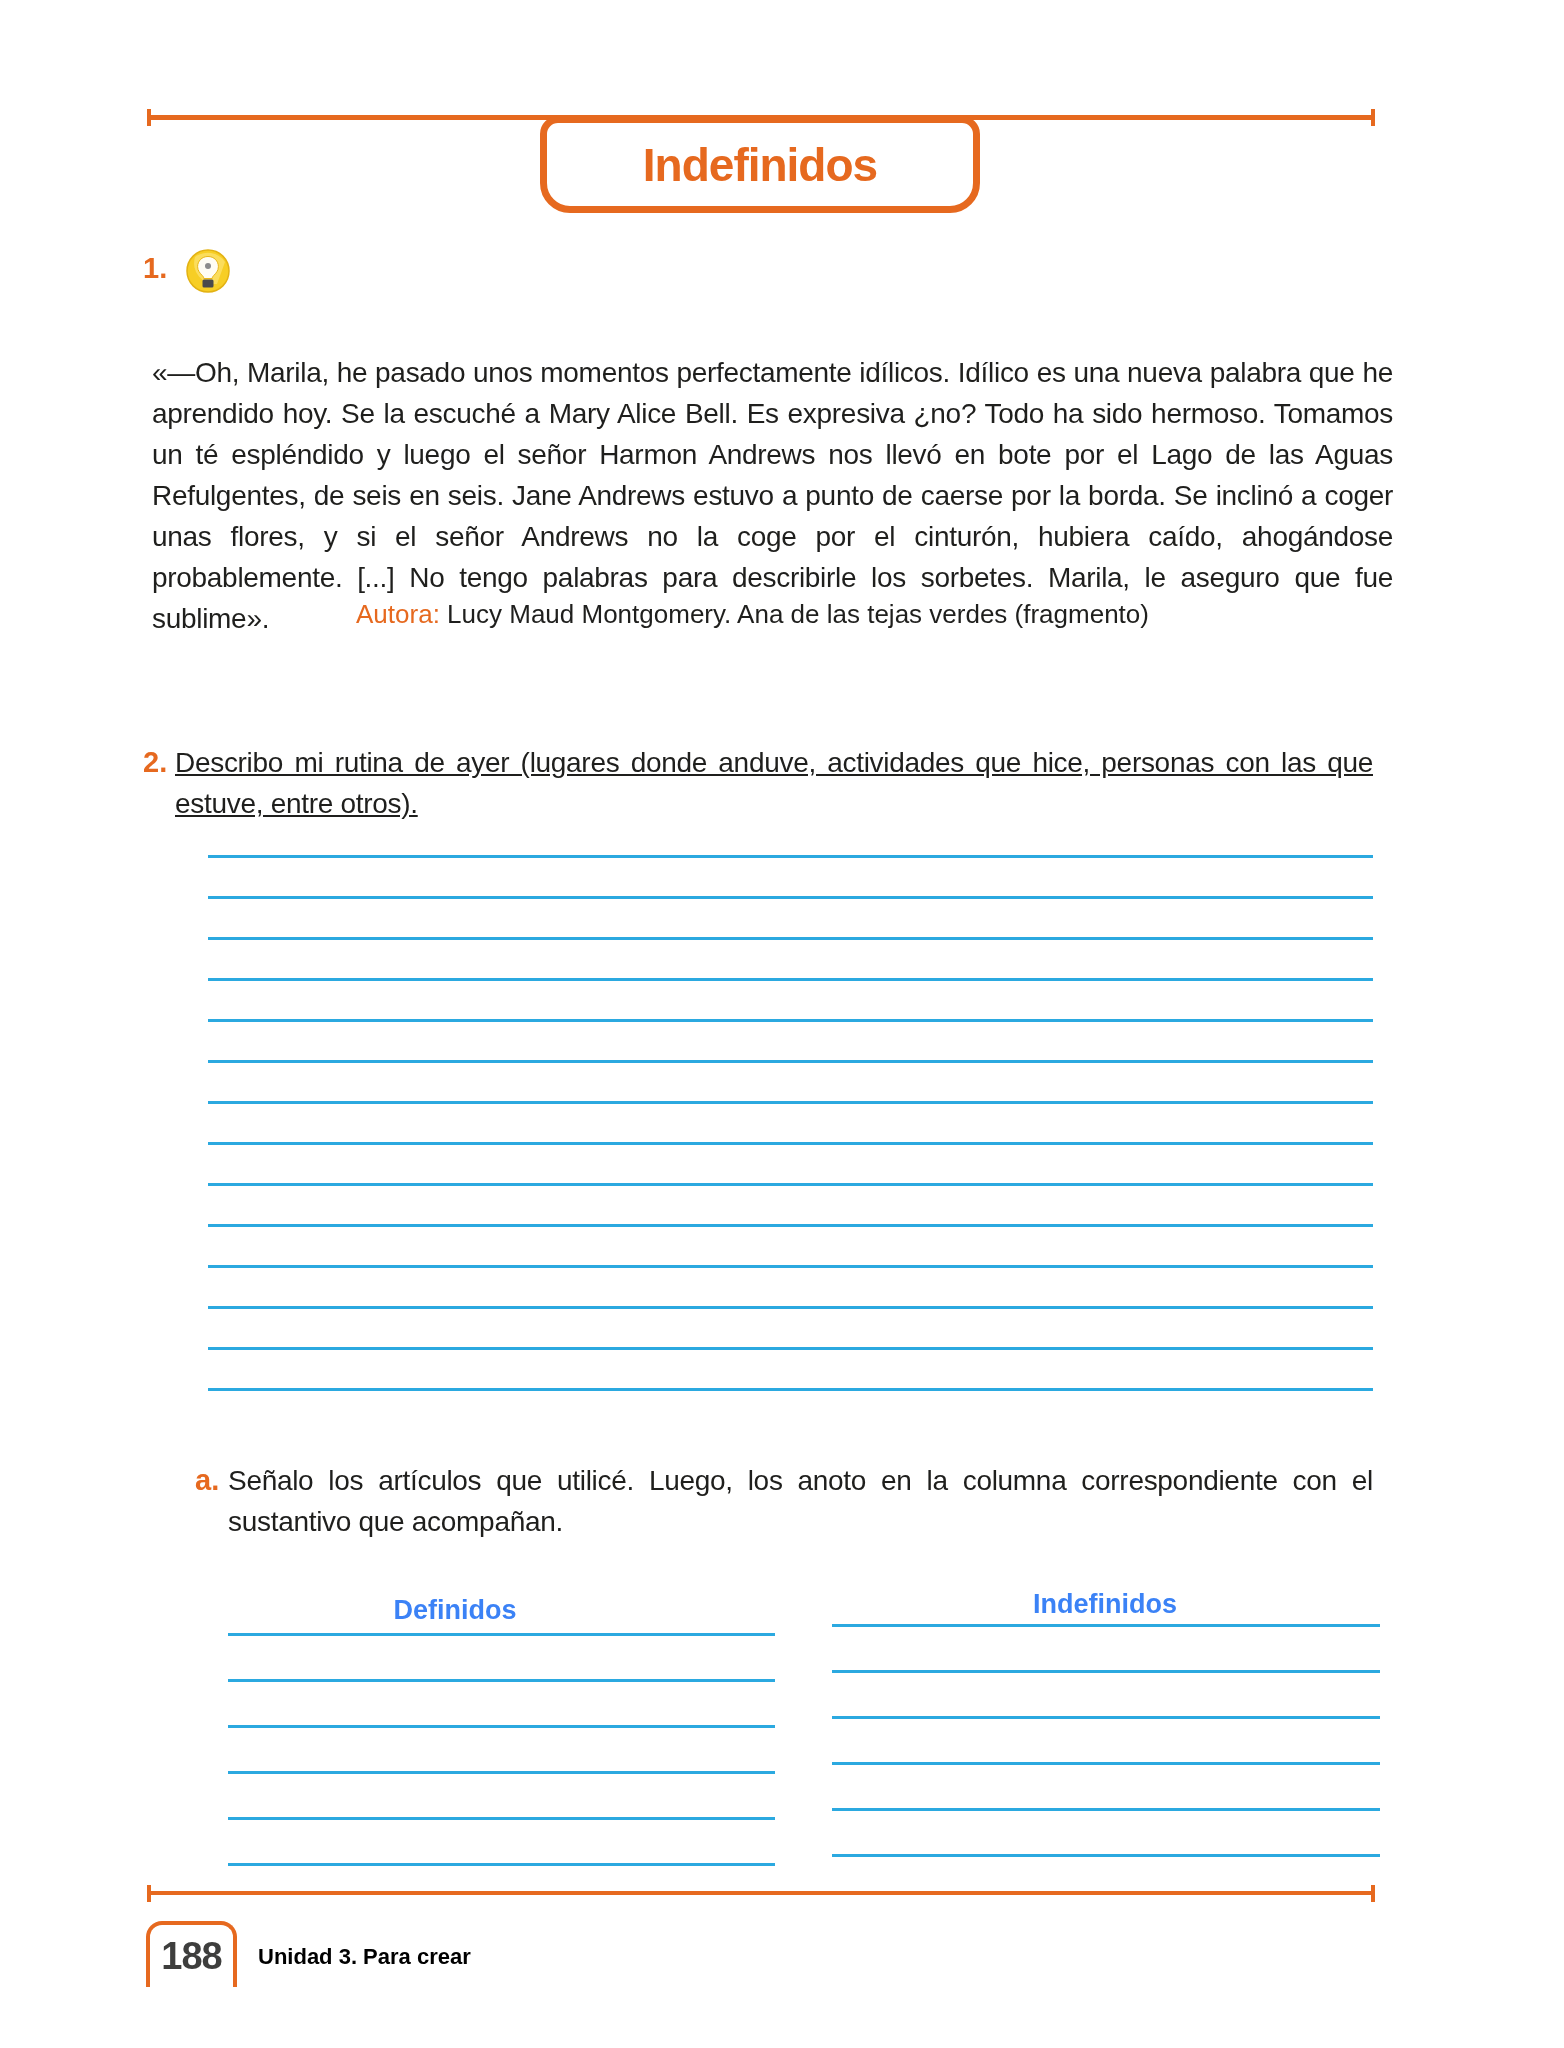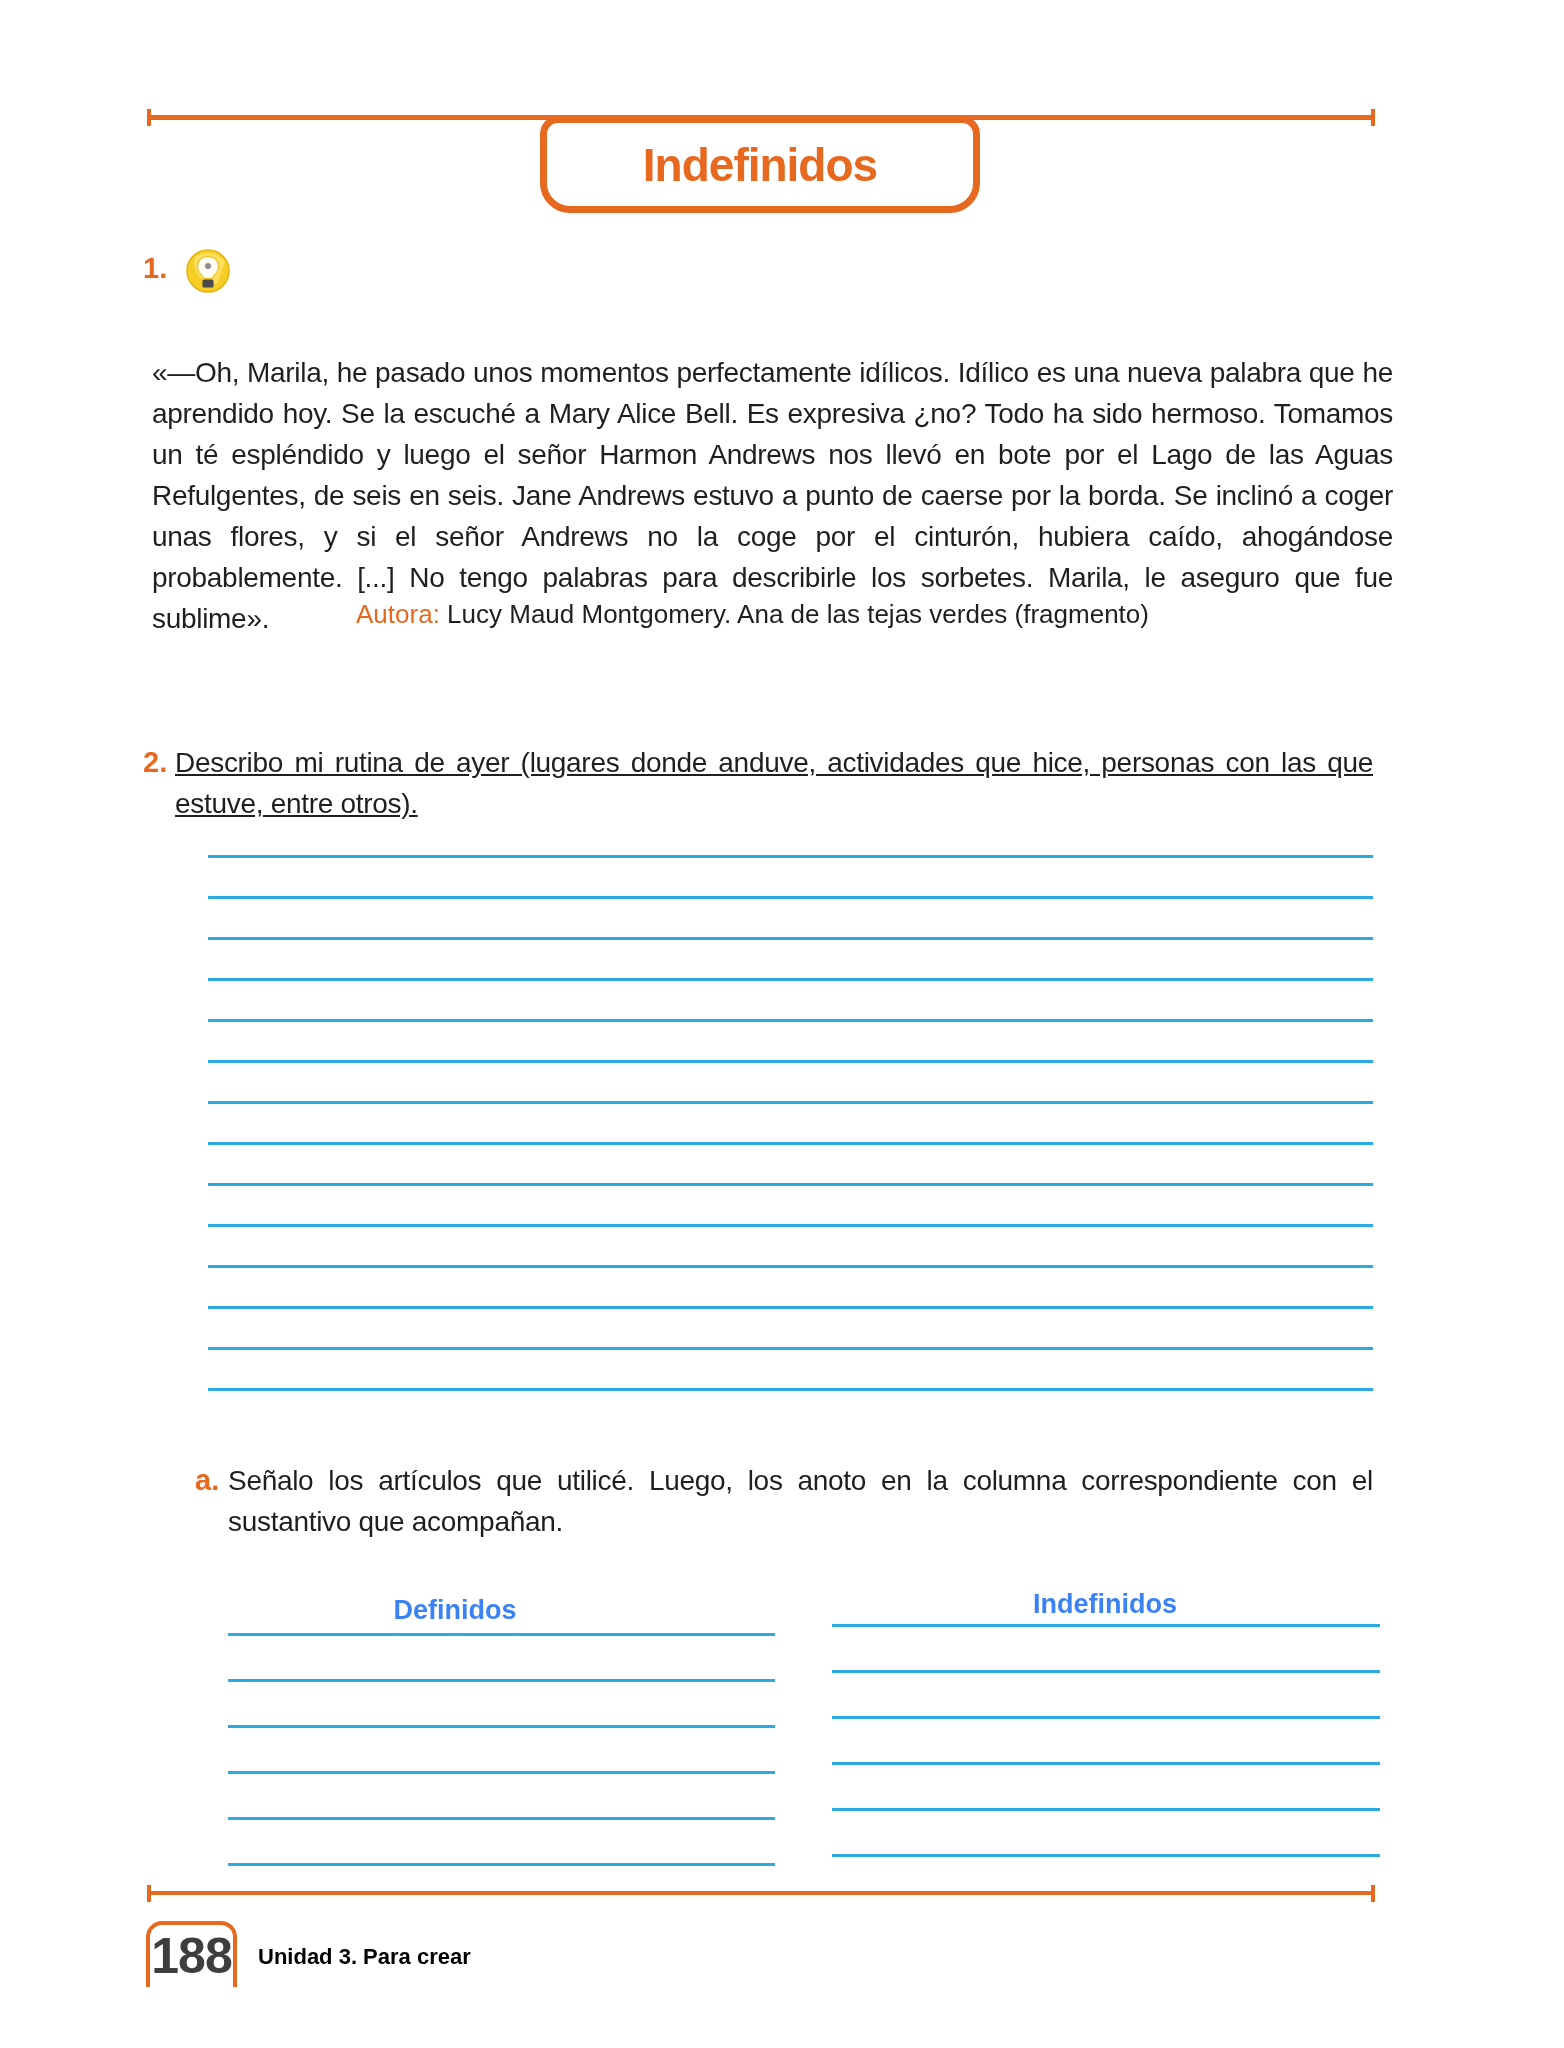--- a/index.html
+++ b/index.html
@@ -57,21 +57,21 @@
   }
   .col-header-left{left:325px;top:1574px;}
   .col-header-right{left:975px;top:1568px;}
   
   .page-number-box{
     position:absolute;left:146px;top:1921px;width:91px;height:66px;
     border:4px solid #e6691f;border-bottom:none;
     border-radius:16px 16px 0 0;box-sizing:border-box;
     display:flex;align-items:center;justify-content:center;
   }
-  .page-number{font-size:50px;font-weight:bold;color:#3e3e3d;letter-spacing:-1px;}
+  .page-number{font-size:38px;font-weight:bold;color:#3e3e3d;letter-spacing:-1px;}
   .unit-label{
     position:absolute;left:258px;top:1944px;
     font-size:22px;font-weight:bold;color:#000000;
   }
 </style>
 </head>
 <body>
 
 <div class="page">
 

